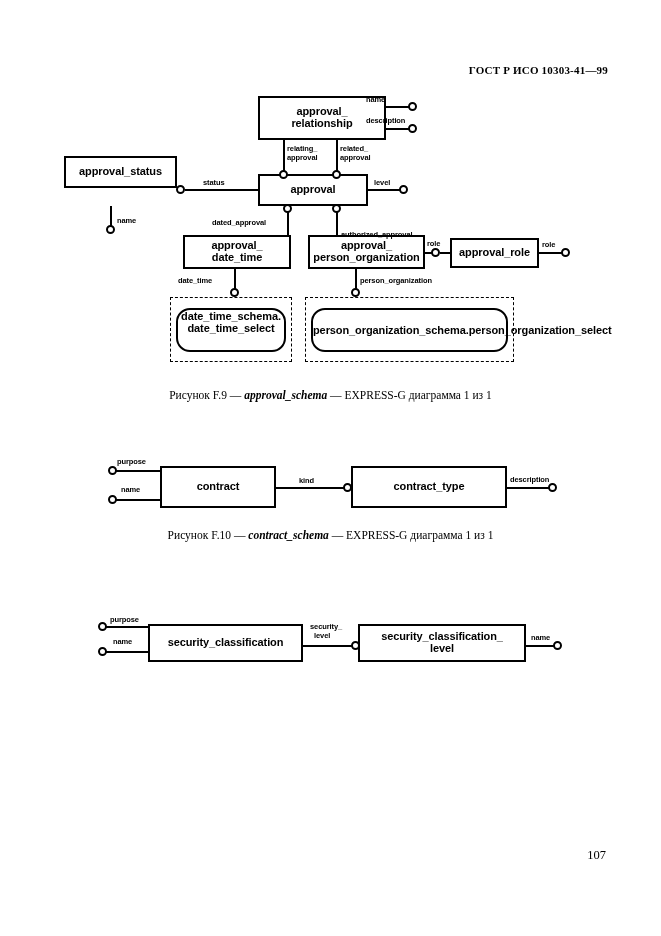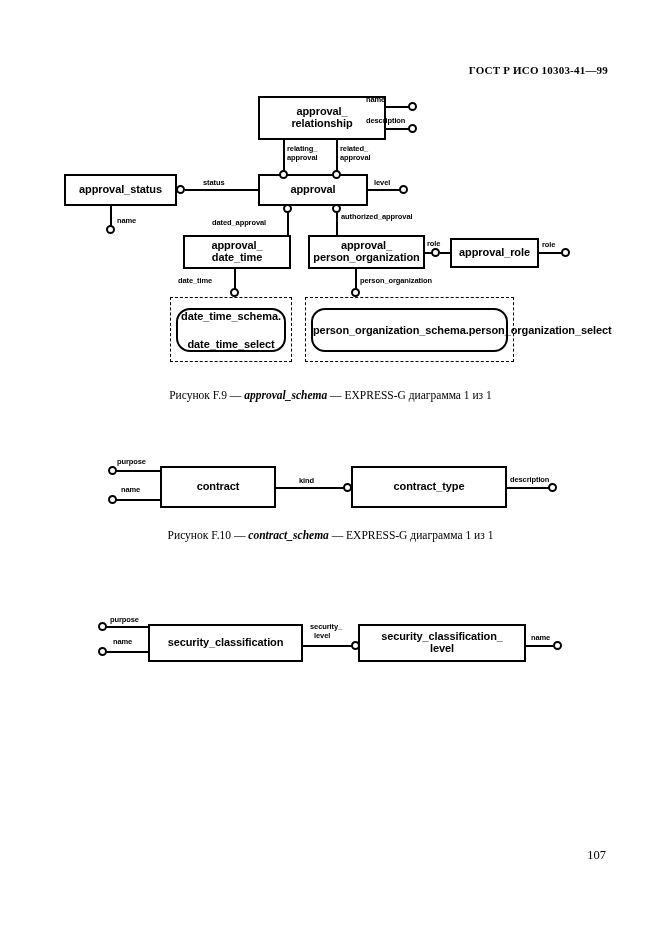--- a/index.html
+++ b/index.html
@@ -76,21 +76,21 @@
     z-index: 2;
   }
   .select-inner {
     position: absolute;
     border: 2px solid #000;
     border-radius: 14px;
     background: #fff;
     box-sizing: border-box;
     display: flex;
     align-items: center;
-    justify-content: space-between;
+    justify-content: flex-start;
     text-align: center;
     font-family: "Liberation Sans", sans-serif;
     font-weight: bold;
     font-size: 11px;
     line-height: 1.12;
     letter-spacing: -0.1px;
     z-index: 3;
   }
 
   .hline {
@@ -153,21 +153,21 @@
     <div class="vline" style="left:283px; top:140px; height:34px;"></div>
     <div class="circ" style="left:279px; top:170px;"></div>
     <div class="elabel two" style="left:287px; top:145px;">relating_</div>
     <div class="elabel two" style="left:287px; top:154px;">approval</div>
 
     <div class="vline" style="left:336px; top:140px; height:34px;"></div>
     <div class="circ" style="left:332px; top:170px;"></div>
     <div class="elabel two" style="left:340px; top:145px;">related_</div>
     <div class="elabel two" style="left:340px; top:154px;">approval</div>
 
-    <div class="ebox" style="left:64px; top:174px; width:113px; height:32px;">
+    <div class="ebox" style="left:64px; top:156px; width:113px; height:32px;">
       <span>approval_status</span>
     </div>
 
     <div class="circ" style="left:176px; top:185px;"></div>
     <div class="hline" style="left:185px; top:189px; width:73px;"></div>
     <div class="elabel" style="left:203px; top:179px;">status</div>
 
     <div class="vline" style="left:110px; top:206px; height:22px;"></div>
     <div class="circ" style="left:106px; top:225px;"></div>
     <div class="elabel" style="left:117px; top:217px;">name</div>
@@ -179,21 +179,21 @@
     <div class="hline" style="left:368px; top:189px; width:33px;"></div>
     <div class="circ" style="left:399px; top:185px;"></div>
     <div class="elabel" style="left:374px; top:179px;">level</div>
 
     <div class="circ" style="left:283px; top:204px;"></div>
     <div class="vline" style="left:287px; top:210px; height:26px;"></div>
     <div class="elabel" style="left:212px; top:219px;">dated_approval</div>
 
     <div class="circ" style="left:332px; top:204px;"></div>
     <div class="vline" style="left:336px; top:210px; height:26px;"></div>
-    <div class="elabel" style="left:341px; top:213px;">authorized_approval</div>
+    <div class="elabel" style="left:341px; top:231px;">authorized_approval</div>
 
     <div class="ebox" style="left:183px; top:235px; width:108px; height:34px; flex-direction:column;">
       <span>approval_</span>
       <span>date_time</span>
     </div>
 
     <div class="ebox" style="left:308px; top:235px; width:117px; height:34px; flex-direction:column;">
       <span>approval_</span>
       <span>person_organization</span>
     </div>

